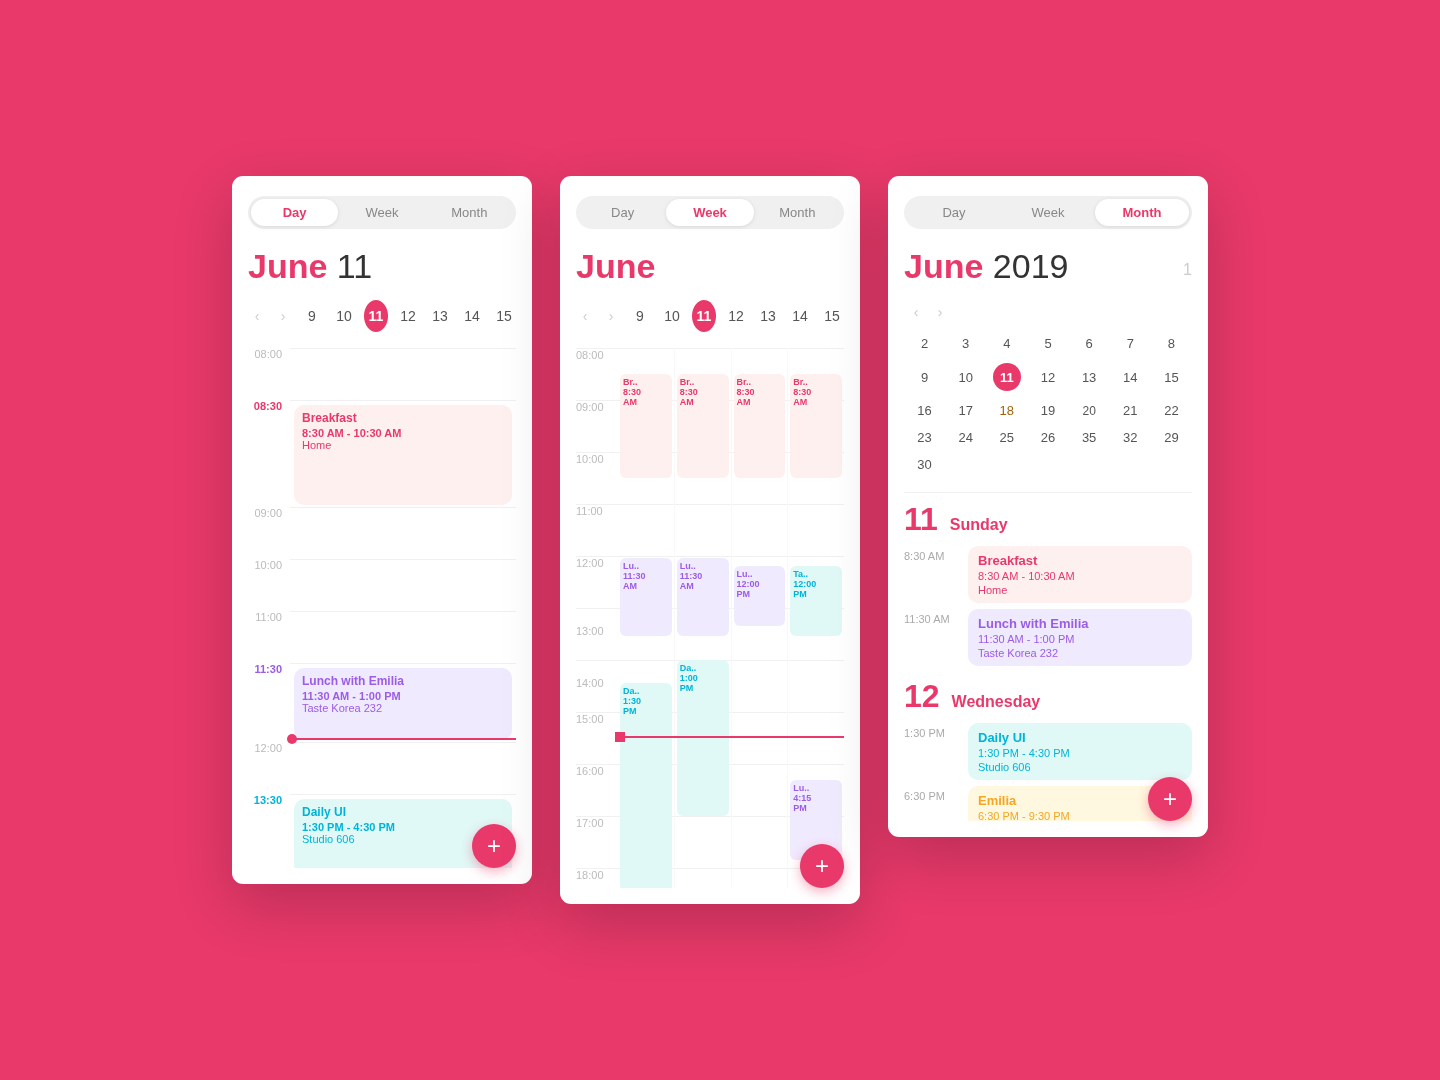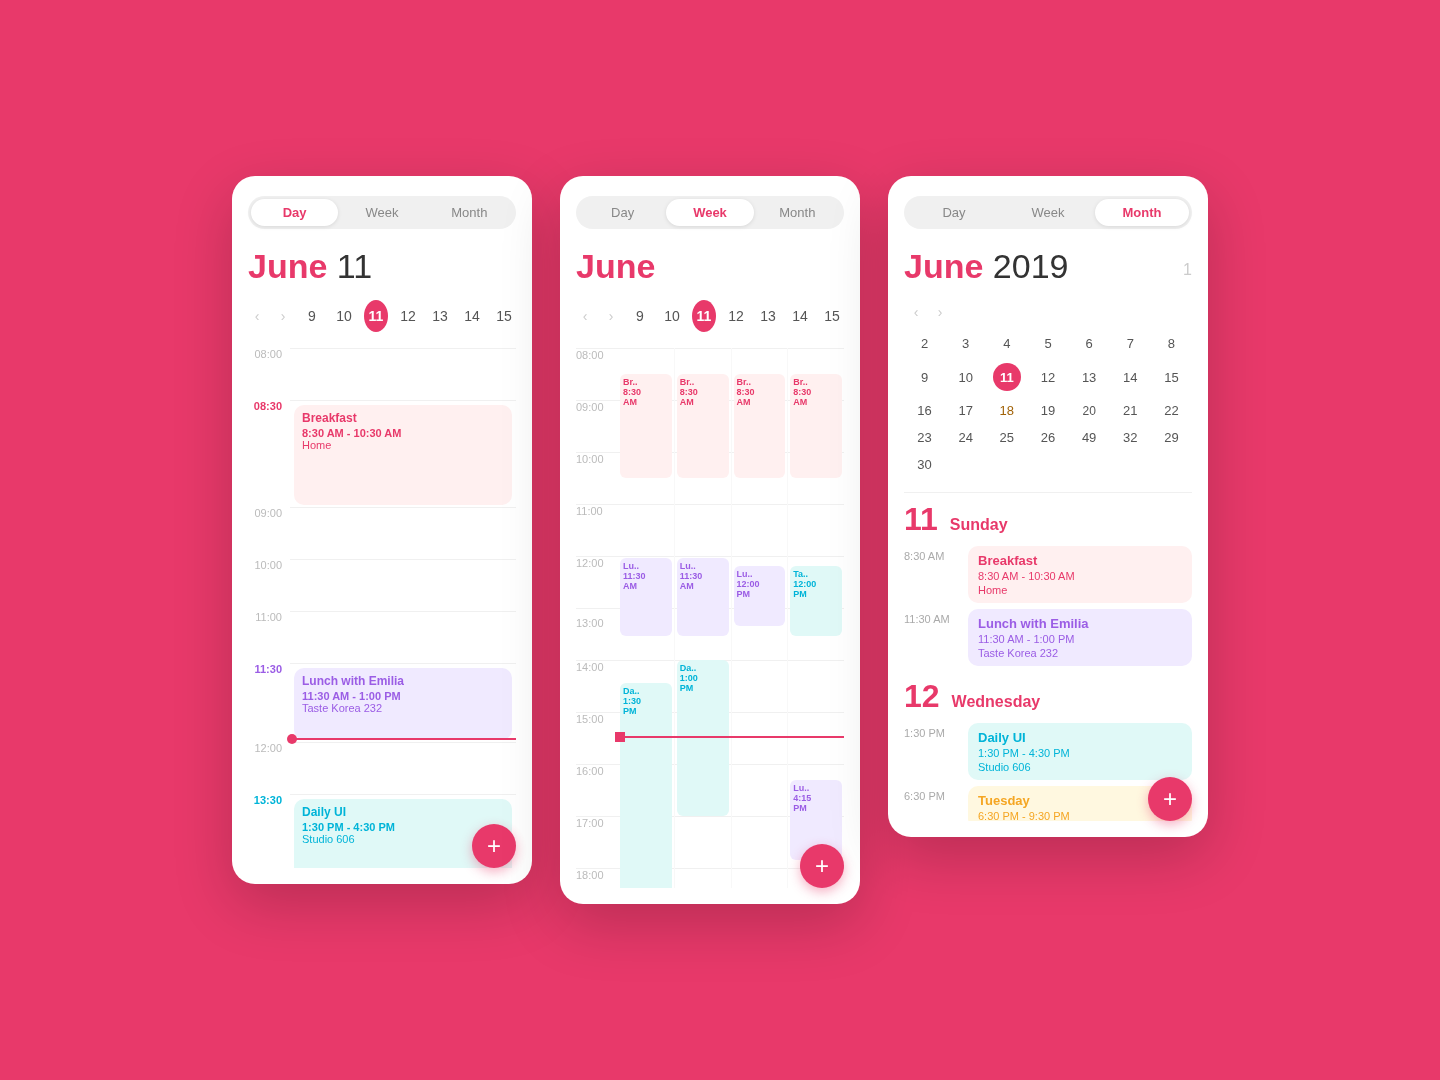--- a/index.html
+++ b/index.html
@@ -12,21 +12,21 @@
       font-family: -apple-system, BlinkMacSystemFont, 'Segoe UI', sans-serif;
       padding: 40px 20px;
     }
     .screens-container {
       display: flex;
       gap: 28px;
       align-items: flex-start;
     }
     .phone-screen {
       background: #fff;
-      border-radius: 23px;
+      border-radius: 11px;
       width: 300px;
       overflow: hidden;
       box-shadow: 0 20px 60px rgba(0,0,0,0.2);
       position: relative;
     }
     .phone-inner {
       padding: 20px 16px 16px;
     }
 
     
@@ -394,22 +394,22 @@
       </div>
 
       <div style="display:flex; overflow:hidden; max-height:540px;">
 
         <div style="width:42px; flex-shrink:0;">
           <div style="height:52px; font-size:11px; color:#bbb; text-align:right; padding-right:6px; border-top:1px solid #f0f0f0; padding-top:0; display:flex; align-items:flex-start;">08:00</div>
           <div style="height:52px; font-size:11px; color:#bbb; text-align:right; padding-right:6px; border-top:1px solid #f0f0f0; padding-top:0; display:flex; align-items:flex-start;">09:00</div>
           <div style="height:52px; font-size:11px; color:#bbb; text-align:right; padding-right:6px; border-top:1px solid #f0f0f0; padding-top:0; display:flex; align-items:flex-start;">10:00</div>
           <div style="height:52px; font-size:11px; color:#bbb; text-align:right; padding-right:6px; border-top:1px solid #f0f0f0; padding-top:0; display:flex; align-items:flex-start;">11:00</div>
           <div style="height:52px; font-size:11px; color:#bbb; text-align:right; padding-right:6px; border-top:1px solid #f0f0f0; padding-top:0; display:flex; align-items:flex-start;">12:00</div>
-          <div style="height:52px; font-size:11px; color:#bbb; text-align:right; padding-right:6px; border-top:1px solid #f0f0f0; padding-top:8px; display:flex; align-items:flex-start;">13:00</div>
-          <div style="height:52px; font-size:11px; color:#bbb; text-align:right; padding-right:6px; border-top:1px solid #f0f0f0; padding-top:0; display:flex; align-items:flex-start;">14:00</div>
+          <div style="height:52px; font-size:11px; color:#bbb; text-align:right; padding-right:6px; border-top:1px solid #f0f0f0; padding-top:16px; display:flex; align-items:flex-start;">13:00</div>
+          <div style="height:52px; font-size:11px; color:#bbb; text-align:right; padding-right:6px; border-top:1px solid #f0f0f0; padding-top:16px; display:flex; align-items:flex-start;">14:00</div>
           <div style="height:52px; font-size:11px; color:#bbb; text-align:right; padding-right:6px; border-top:1px solid #f0f0f0; padding-top:0; display:flex; align-items:flex-start;">15:00</div>
           <div style="height:52px; font-size:11px; color:#bbb; text-align:right; padding-right:6px; border-top:1px solid #f0f0f0; padding-top:0; display:flex; align-items:flex-start;">16:00</div>
           <div style="height:52px; font-size:11px; color:#bbb; text-align:right; padding-right:6px; border-top:1px solid #f0f0f0; padding-top:0; display:flex; align-items:flex-start;">17:00</div>
           <div style="height:52px; font-size:11px; color:#bbb; text-align:right; padding-right:6px; border-top:1px solid #f0f0f0; padding-top:0; display:flex; align-items:flex-start;">18:00</div>
         </div>
 
         <div style="flex:1; display:flex; position:relative;">
 
           <div style="flex:1; position:relative;">
             <div style="height:52px; border-top:1px solid #f0f0f0;"></div>
@@ -622,21 +622,21 @@
           <div class="cal-cell-wrap">
               <span style="font-size:13px; color:#555;">24</span>
             </div>
           <div class="cal-cell-wrap">
               <span style="font-size:13px; color:#555;">25</span>
             </div>
           <div class="cal-cell-wrap">
               <span style="font-size:13px; color:#555;">26</span>
             </div>
           <div class="cal-cell-wrap">
-              <span style="font-size:13px; color:#555;">49</span>
+              <span style="font-size:13px; color:#555;">35</span>
             </div>
           <div class="cal-cell-wrap">
               <span style="font-size:13px; color:#555;">32</span>
             </div>
           <div class="cal-cell-wrap">
               <span style="font-size:13px; color:#555;">29</span>
             </div>
         </div>
         <div class="cal-row">
           <div class="cal-cell-wrap">
@@ -691,21 +691,21 @@
             <div class="agenda-event-block daily">
               <div class="agenda-event-title daily">Daily UI</div>
               <div class="agenda-event-detail daily">1:30 PM - 4:30 PM</div>
               <div class="agenda-event-detail daily">Studio 606</div>
             </div>
           </div>
 
           <div class="agenda-event">
             <div class="agenda-time">6:30 PM</div>
             <div class="agenda-event-block dinner">
-              <div class="agenda-event-title dinner">Tuesday</div>
+              <div class="agenda-event-title dinner">Emilia</div>
               <div class="agenda-event-detail dinner">6:30 PM - 9:30 PM</div>
             </div>
           </div>
         </div>
       </div>
     </div>
     <div class="fab">+</div>
   </div>
 
 </div>

